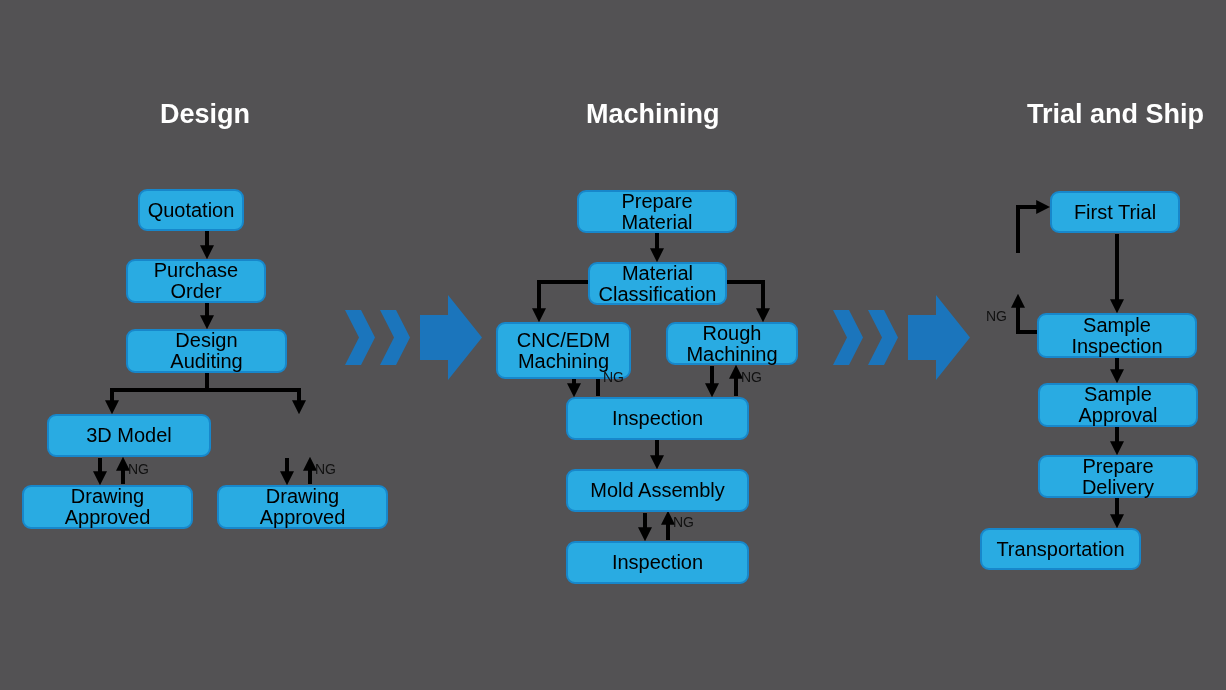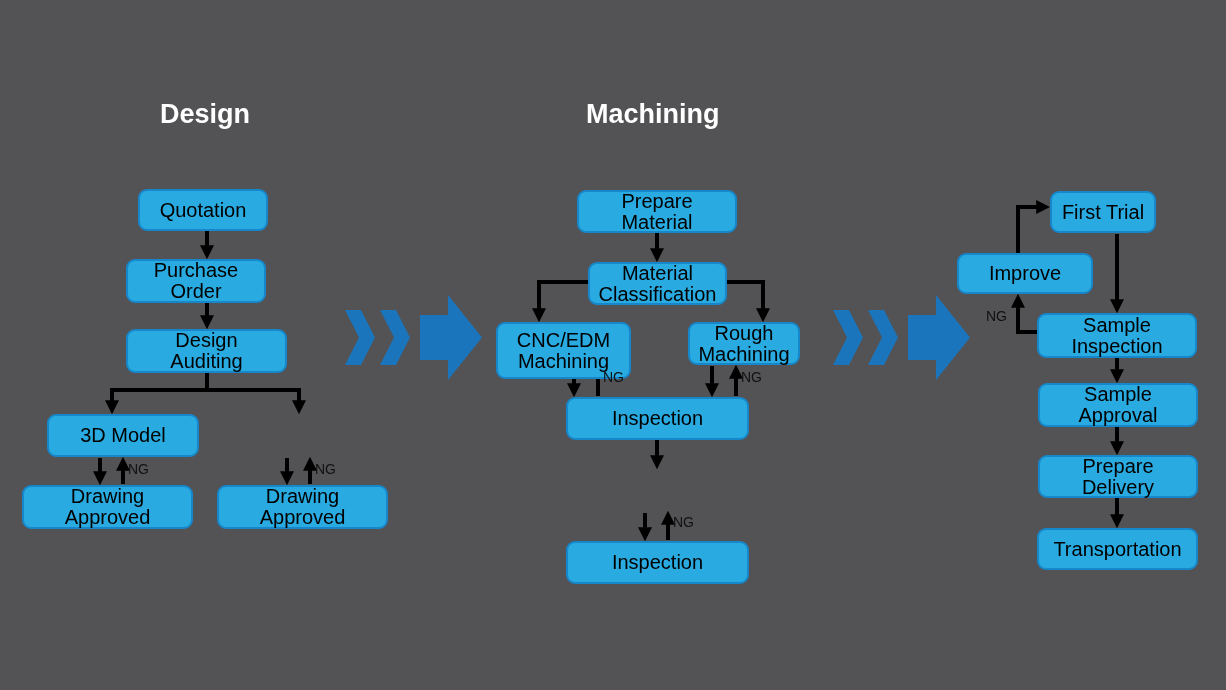--- a/index.html
+++ b/index.html
@@ -48,20 +48,21 @@
   .connectors{stroke:var(--connector);stroke-width:4;fill:none;}
   #ah path{fill:var(--connector);stroke:none;}
 </style>
 </head>
 <body>
 
 <div class="canvas">
 
   <div class="section-title" style="left:160px;top:99px">Design</div>
   <div class="section-title" style="left:586px;top:99px">Machining</div>
+  <div class="section-title" style="left:1027px;top:99px">Trial and Ship</div>
 
   <svg class="overlay" width="1226" height="690" viewBox="0 0 1226 690">
     <defs>
       <marker id="ah" viewBox="0 0 3.5 3.5" markerWidth="3.5" markerHeight="3.5" refX="0.2" refY="1.75" orient="auto" markerUnits="strokeWidth">
         <path d="M0,0 L3.5,1.75 L0,3.5 Z"></path>
       </marker>
     </defs>
 
     <g transform="translate(345,295)">
       <polygon points="0,15 16,15 30,42.5 16,70 0,70 14,42.5" fill="#1B75BC"></polygon>
@@ -101,51 +102,51 @@
 
       <path d="M1018,253 L1018,207 L1037,207" marker-end="url(#ah)"></path>
       <path d="M1117,234 L1117,300" marker-end="url(#ah)"></path>
       <path d="M1037,332 L1018,332 L1018,307" marker-end="url(#ah)"></path>
       <path d="M1117,358 L1117,370" marker-end="url(#ah)"></path>
       <path d="M1117,427 L1117,442" marker-end="url(#ah)"></path>
       <path d="M1117,498 L1117,515" marker-end="url(#ah)"></path>
     </g>
   </svg>
 
-  <div class="node" style="left:138px;top:189px;width:130px;height:42px">Quotation</div>
+  <div class="node" style="left:138px;top:189px;width:106px;height:42px">Quotation</div>
   <div class="node" style="left:126px;top:259px;width:140px;height:44px">Purchase
 Order</div>
   <div class="node" style="left:126px;top:329px;width:161px;height:44px">Design
 Auditing</div>
-  <div class="node" style="left:47px;top:414px;width:152px;height:43px">3D Model</div>
+  <div class="node" style="left:47px;top:414px;width:164px;height:43px">3D Model</div>
   <div class="node" style="left:22px;top:485px;width:171px;height:44px">Drawing
 Approved</div>
   <div class="node" style="left:217px;top:485px;width:171px;height:44px">Drawing
 Approved</div>
 
   <div class="node" style="left:577px;top:190px;width:160px;height:43px">Prepare
 Material</div>
   <div class="node" style="left:588px;top:262px;width:139px;height:43px">Material
 Classification</div>
   <div class="node" style="left:496px;top:322px;width:135px;height:57px">CNC/EDM
 Machining</div>
-  <div class="node" style="left:688px;top:322px;width:112px;height:43px">Rough
+  <div class="node" style="left:666px;top:322px;width:132px;height:43px">Rough
 Machining</div>
   <div class="node" style="left:566px;top:397px;width:183px;height:43px">Inspection</div>
+  <div class="node" style="left:566px;top:469px;width:183px;height:43px">Mold Assembly</div>
   <div class="node" style="left:566px;top:541px;width:183px;height:43px">Inspection</div>
 
-  <div class="node" style="left:1050px;top:191px;width:106px;height:42px">First Trial</div>
-  <div class="node" style="left:957px;top:253px;width:136px;height:41px">Improve</div>
+  <div class="node" style="left:1050px;top:191px;width:130px;height:42px">First Trial</div>
   <div class="node" style="left:1037px;top:313px;width:160px;height:45px">Sample
 Inspection</div>
   <div class="node" style="left:1038px;top:383px;width:160px;height:44px">Sample
 Approval</div>
   <div class="node" style="left:1038px;top:455px;width:160px;height:43px">Prepare
 Delivery</div>
-  <div class="node" style="left:1037px;top:528px;width:161px;height:42px">Transportation</div>
+  <div class="node" style="left:980px;top:528px;width:161px;height:42px">Transportation</div>
 
   <span class="ng" style="left:128px;top:461px">NG</span>
   <span class="ng" style="left:315px;top:461px">NG</span>
   <span class="ng" style="left:603px;top:369px">NG</span>
   <span class="ng" style="left:741px;top:369px">NG</span>
   <span class="ng" style="left:673px;top:514px">NG</span>
   <span class="ng" style="left:986px;top:308px">NG</span>
 
 </div>
 

